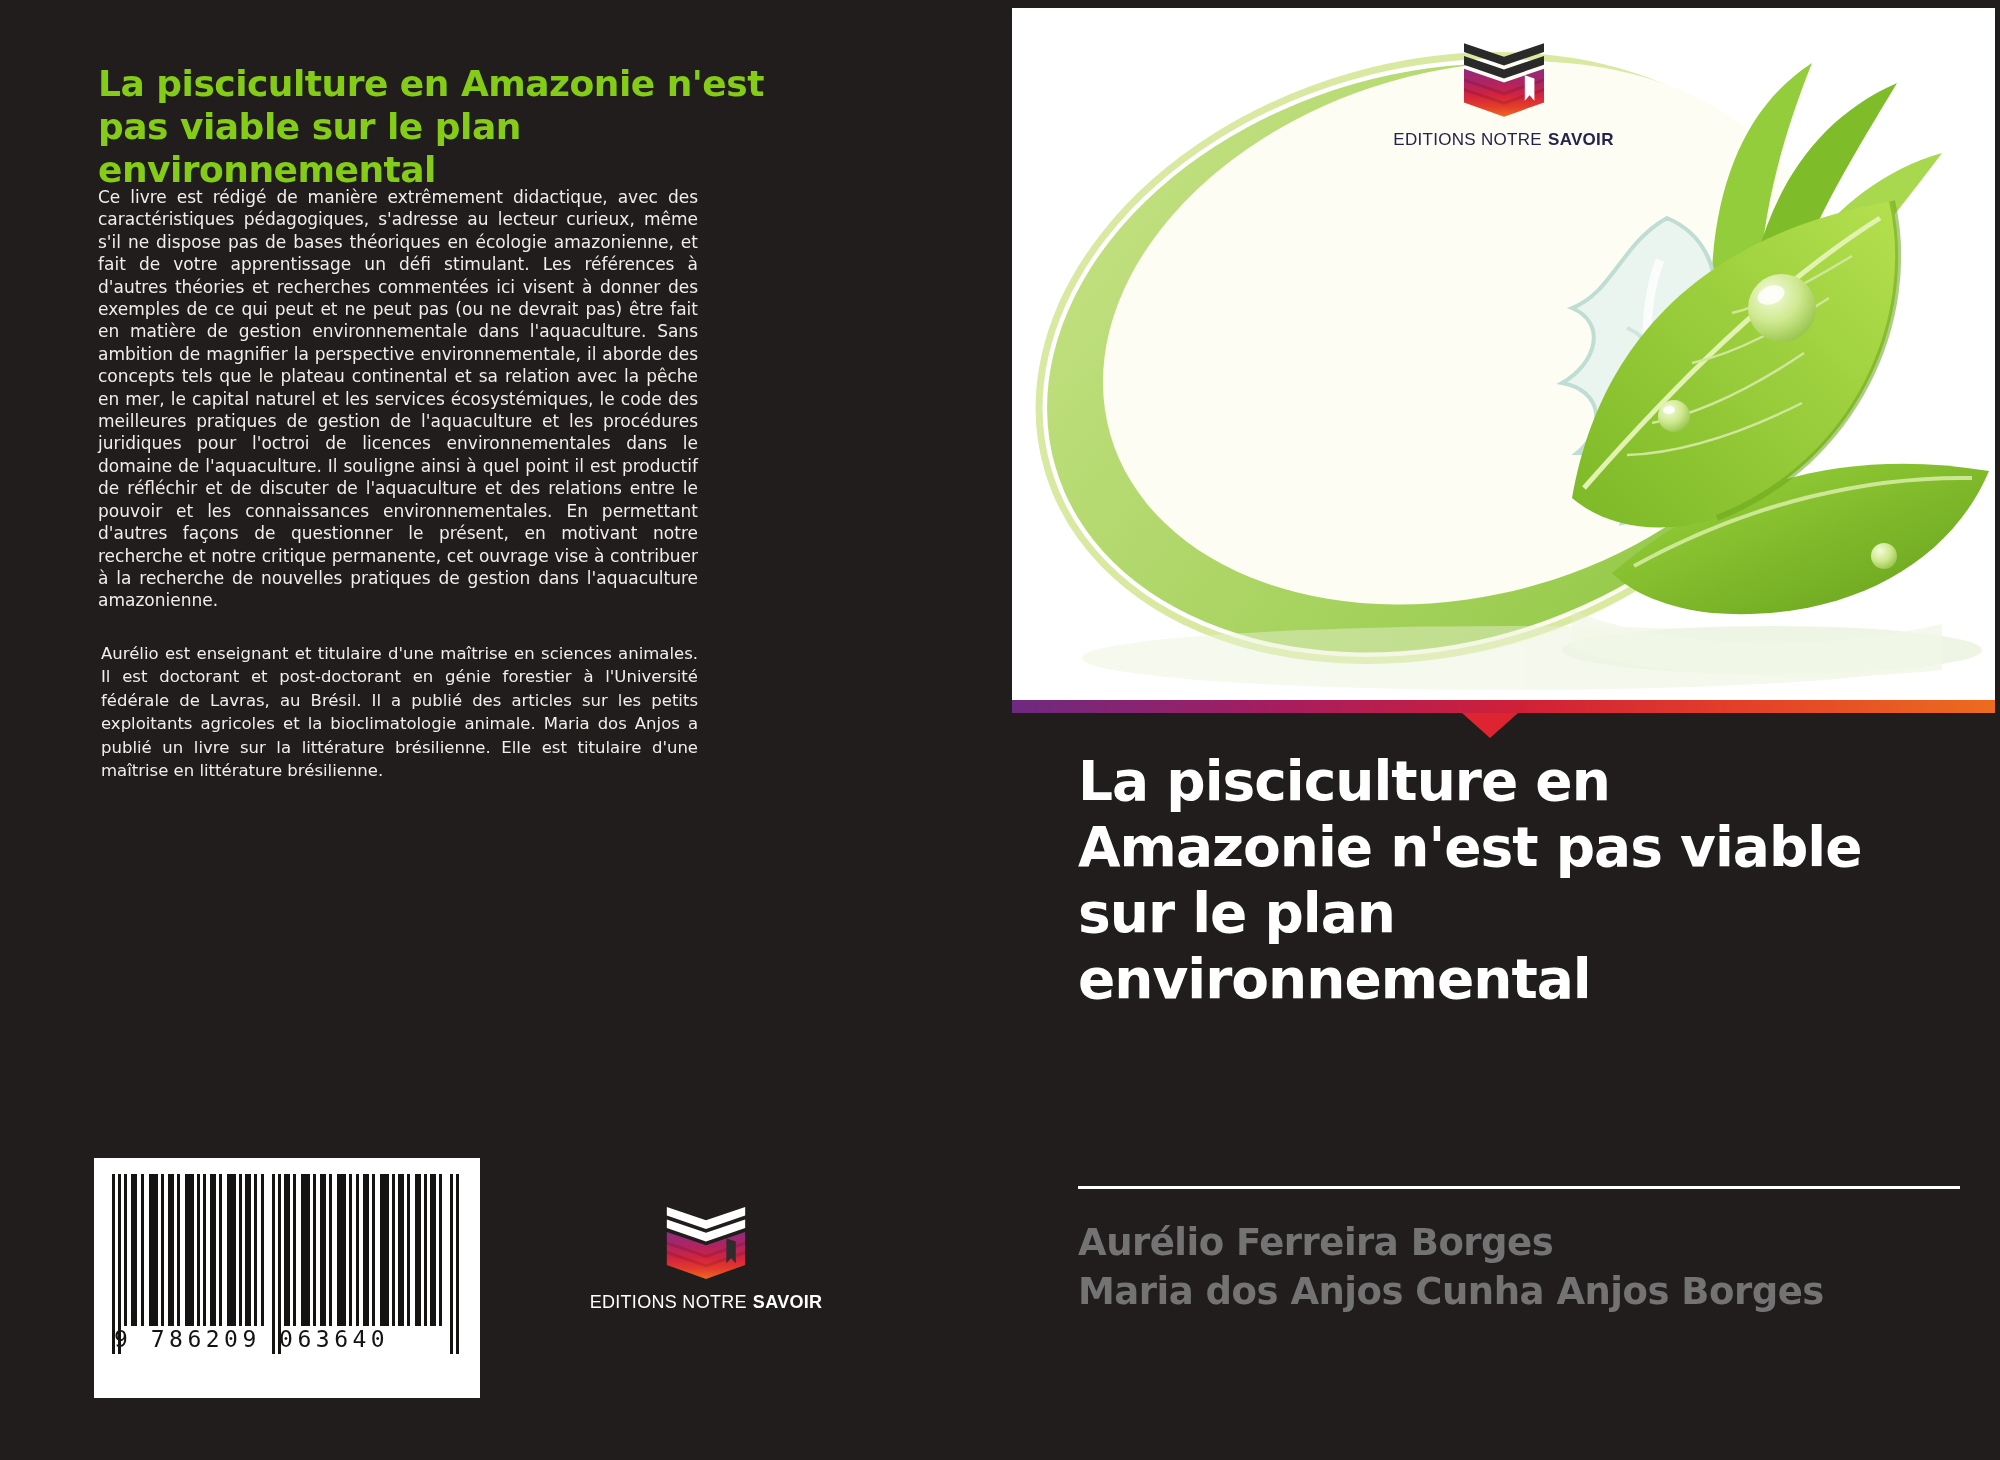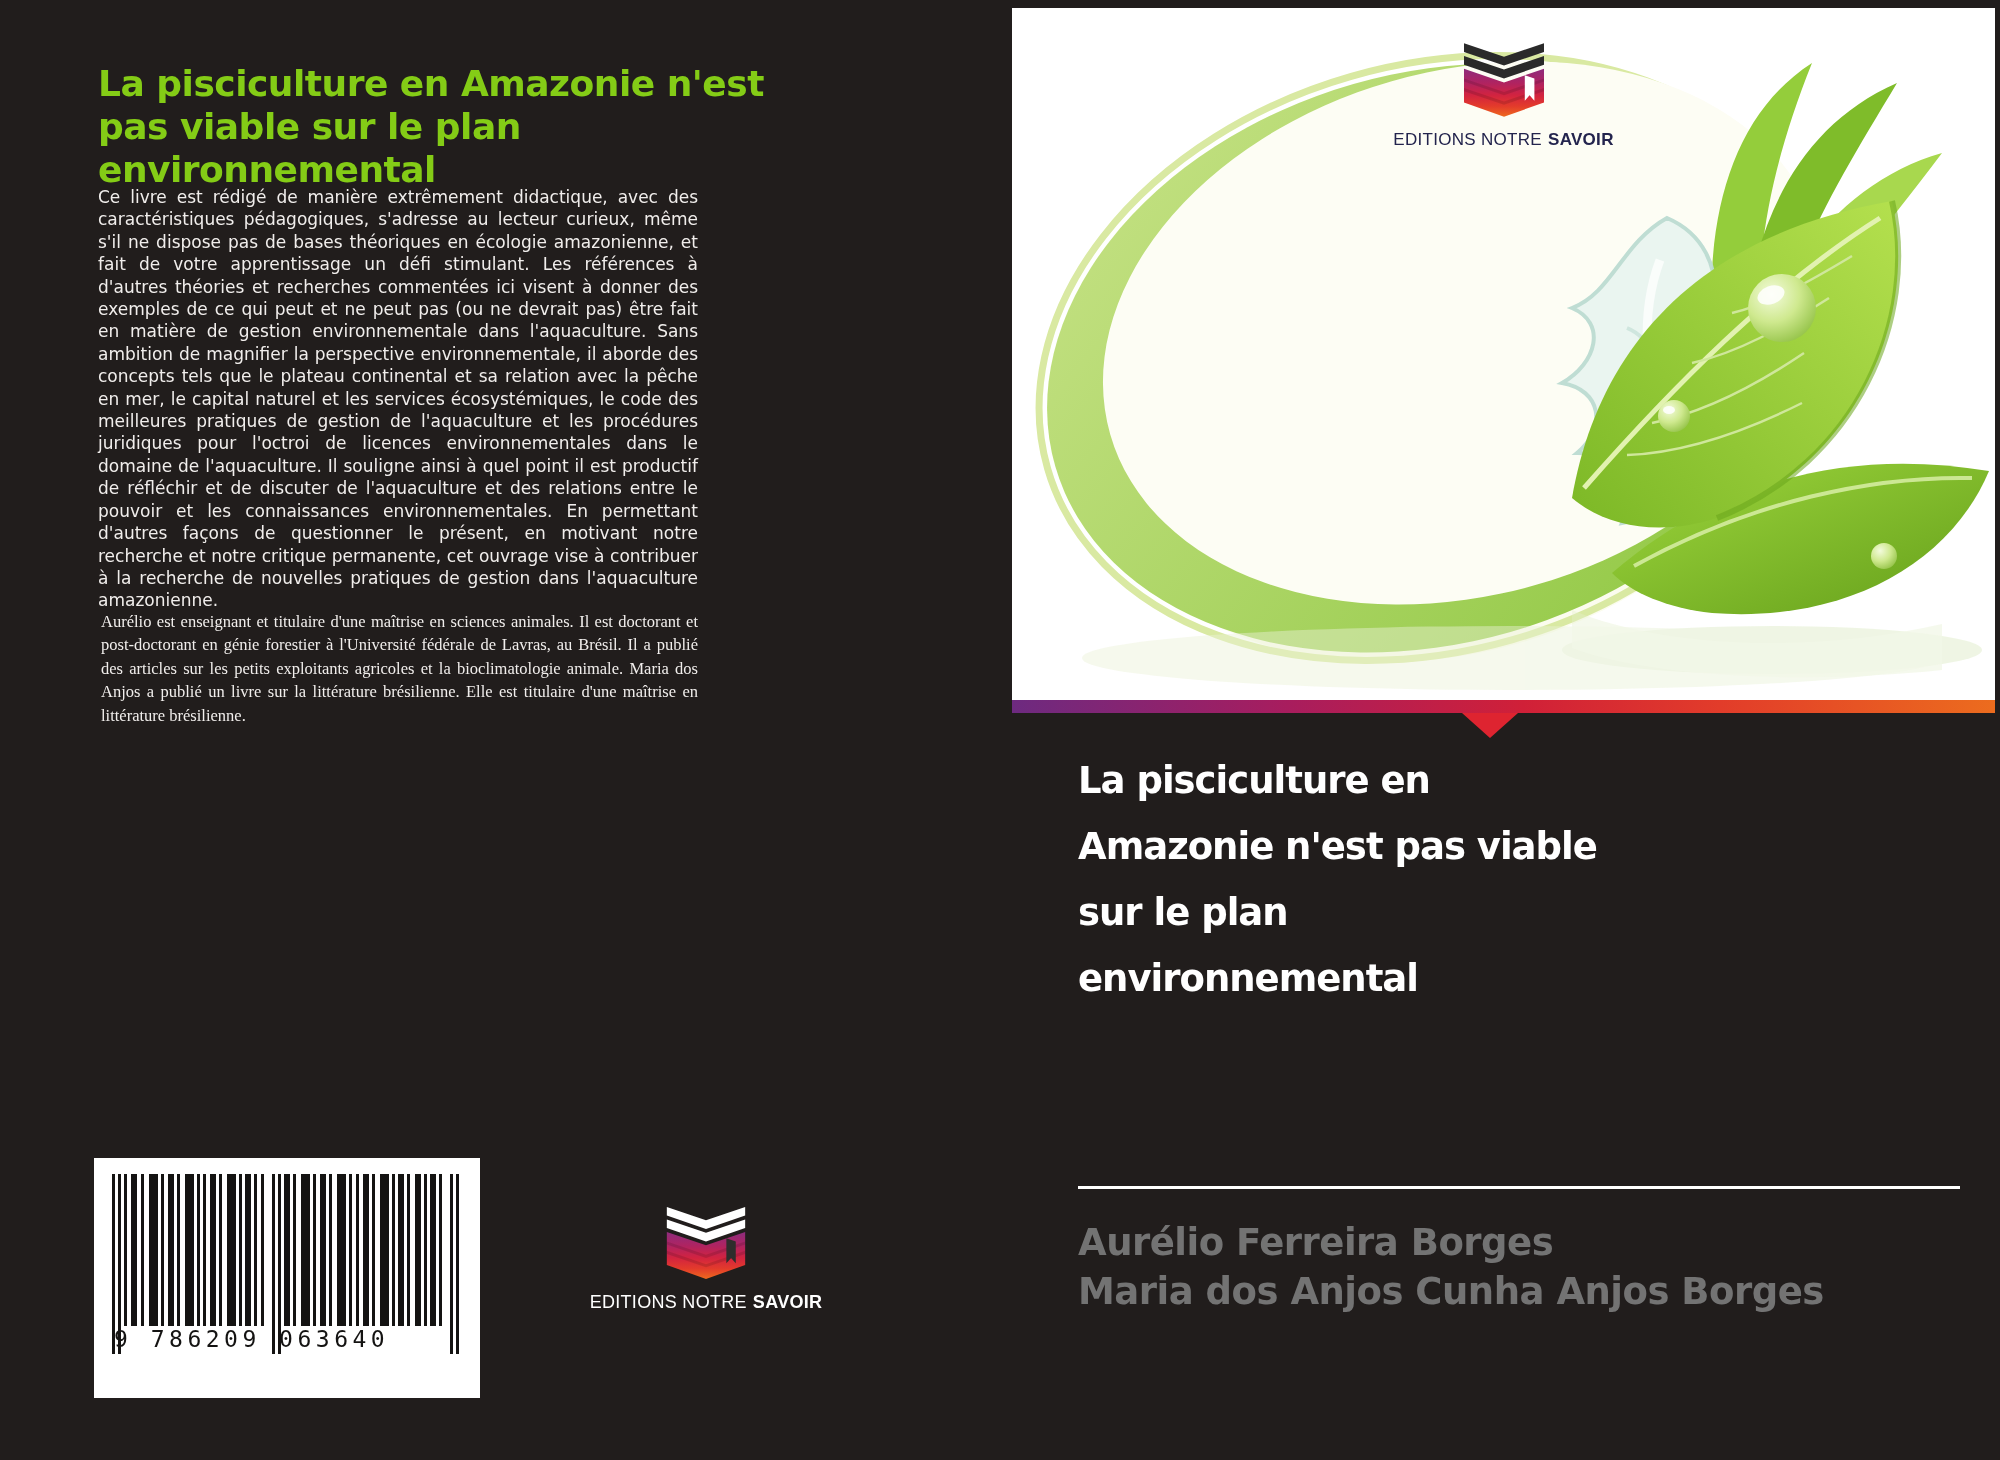--- a/index.html
+++ b/index.html
@@ -5,22 +5,22 @@
   html,body{margin:0;padding:0;background:#000;}
   .cover{position:relative;width:2000px;height:1460px;background:#211d1c;overflow:hidden;
          font-family:"DejaVu Sans",sans-serif;}
 
   
   .back-title{position:absolute;left:98px;top:62px;margin:0;color:#84cc16;
               font-size:36px;line-height:43px;font-weight:bold;letter-spacing:-0.5px;width:820px;}
   .back-title .line{display:block;}
   .back-desc{position:absolute;left:98px;top:186px;width:600px;margin:0;color:#f1eeec;
              font-size:17px;line-height:22.4px;text-align:justify;}
-  .back-bio{position:absolute;left:101px;top:610px;width:597px;margin:0;color:#f1eeec;
-            font-size:16.5px;line-height:23.4px;text-align:justify;font-family:Liberation Serif, serif;}
+  .back-bio{position:absolute;left:101px;top:642px;width:597px;margin:0;color:#f1eeec;
+            font-size:16.5px;line-height:23.4px;text-align:justify;}
 
   .barcode-box{position:absolute;left:94px;top:1158px;width:386px;height:240px;background:#ffffff;}
   .barcode-box svg{position:absolute;left:16px;top:16px;}
   .barcode-digits{position:absolute;left:20px;top:168px;color:#141312;
                   font-family:"DejaVu Sans Mono",monospace;font-size:23px;letter-spacing:4.5px;white-space:pre;}
 
   
   .logo{position:absolute;text-align:center;}
   .logo-back{left:556px;top:1202px;width:300px;}
   .logo-front{left:0;top:30px;width:100%;}
@@ -34,21 +34,21 @@
   
   .front-panel{position:absolute;left:1012px;top:8px;width:983px;height:692px;background:#ffffff;overflow:hidden;}
   .front-panel .eco{position:absolute;left:0;top:0;}
 
   .grad-bar{position:absolute;left:1012px;top:700px;width:983px;height:13px;
             background:linear-gradient(90deg,#6d2a80 0%,#a81d5e 28%,#d02038 52%,#e23c2a 72%,#ec6c1e 100%);}
   .grad-tri{position:absolute;left:1462px;top:713px;width:0;height:0;
             border-left:28px solid transparent;border-right:28px solid transparent;border-top:25px solid #de2430;}
 
   .front-title{position:absolute;left:1078px;top:748px;margin:0;color:#ffffff;
-               font-size:37px;line-height:66px;font-weight:bold;letter-spacing:-1px;width:900px;}
+               font-size:55px;line-height:66px;font-weight:bold;letter-spacing:-1px;width:900px;}
   .front-title .line{display:block;}
   .front-rule{position:absolute;left:1078px;top:1186px;width:882px;height:3px;background:#ffffff;}
   .front-authors{position:absolute;left:1078px;top:1218px;color:#737373;
                  font-size:37px;line-height:49px;font-weight:bold;letter-spacing:-0.5px;}
   .front-authors .line{display:block;}
 </style>
 </head>
 <body>
 
 <div class="cover">

